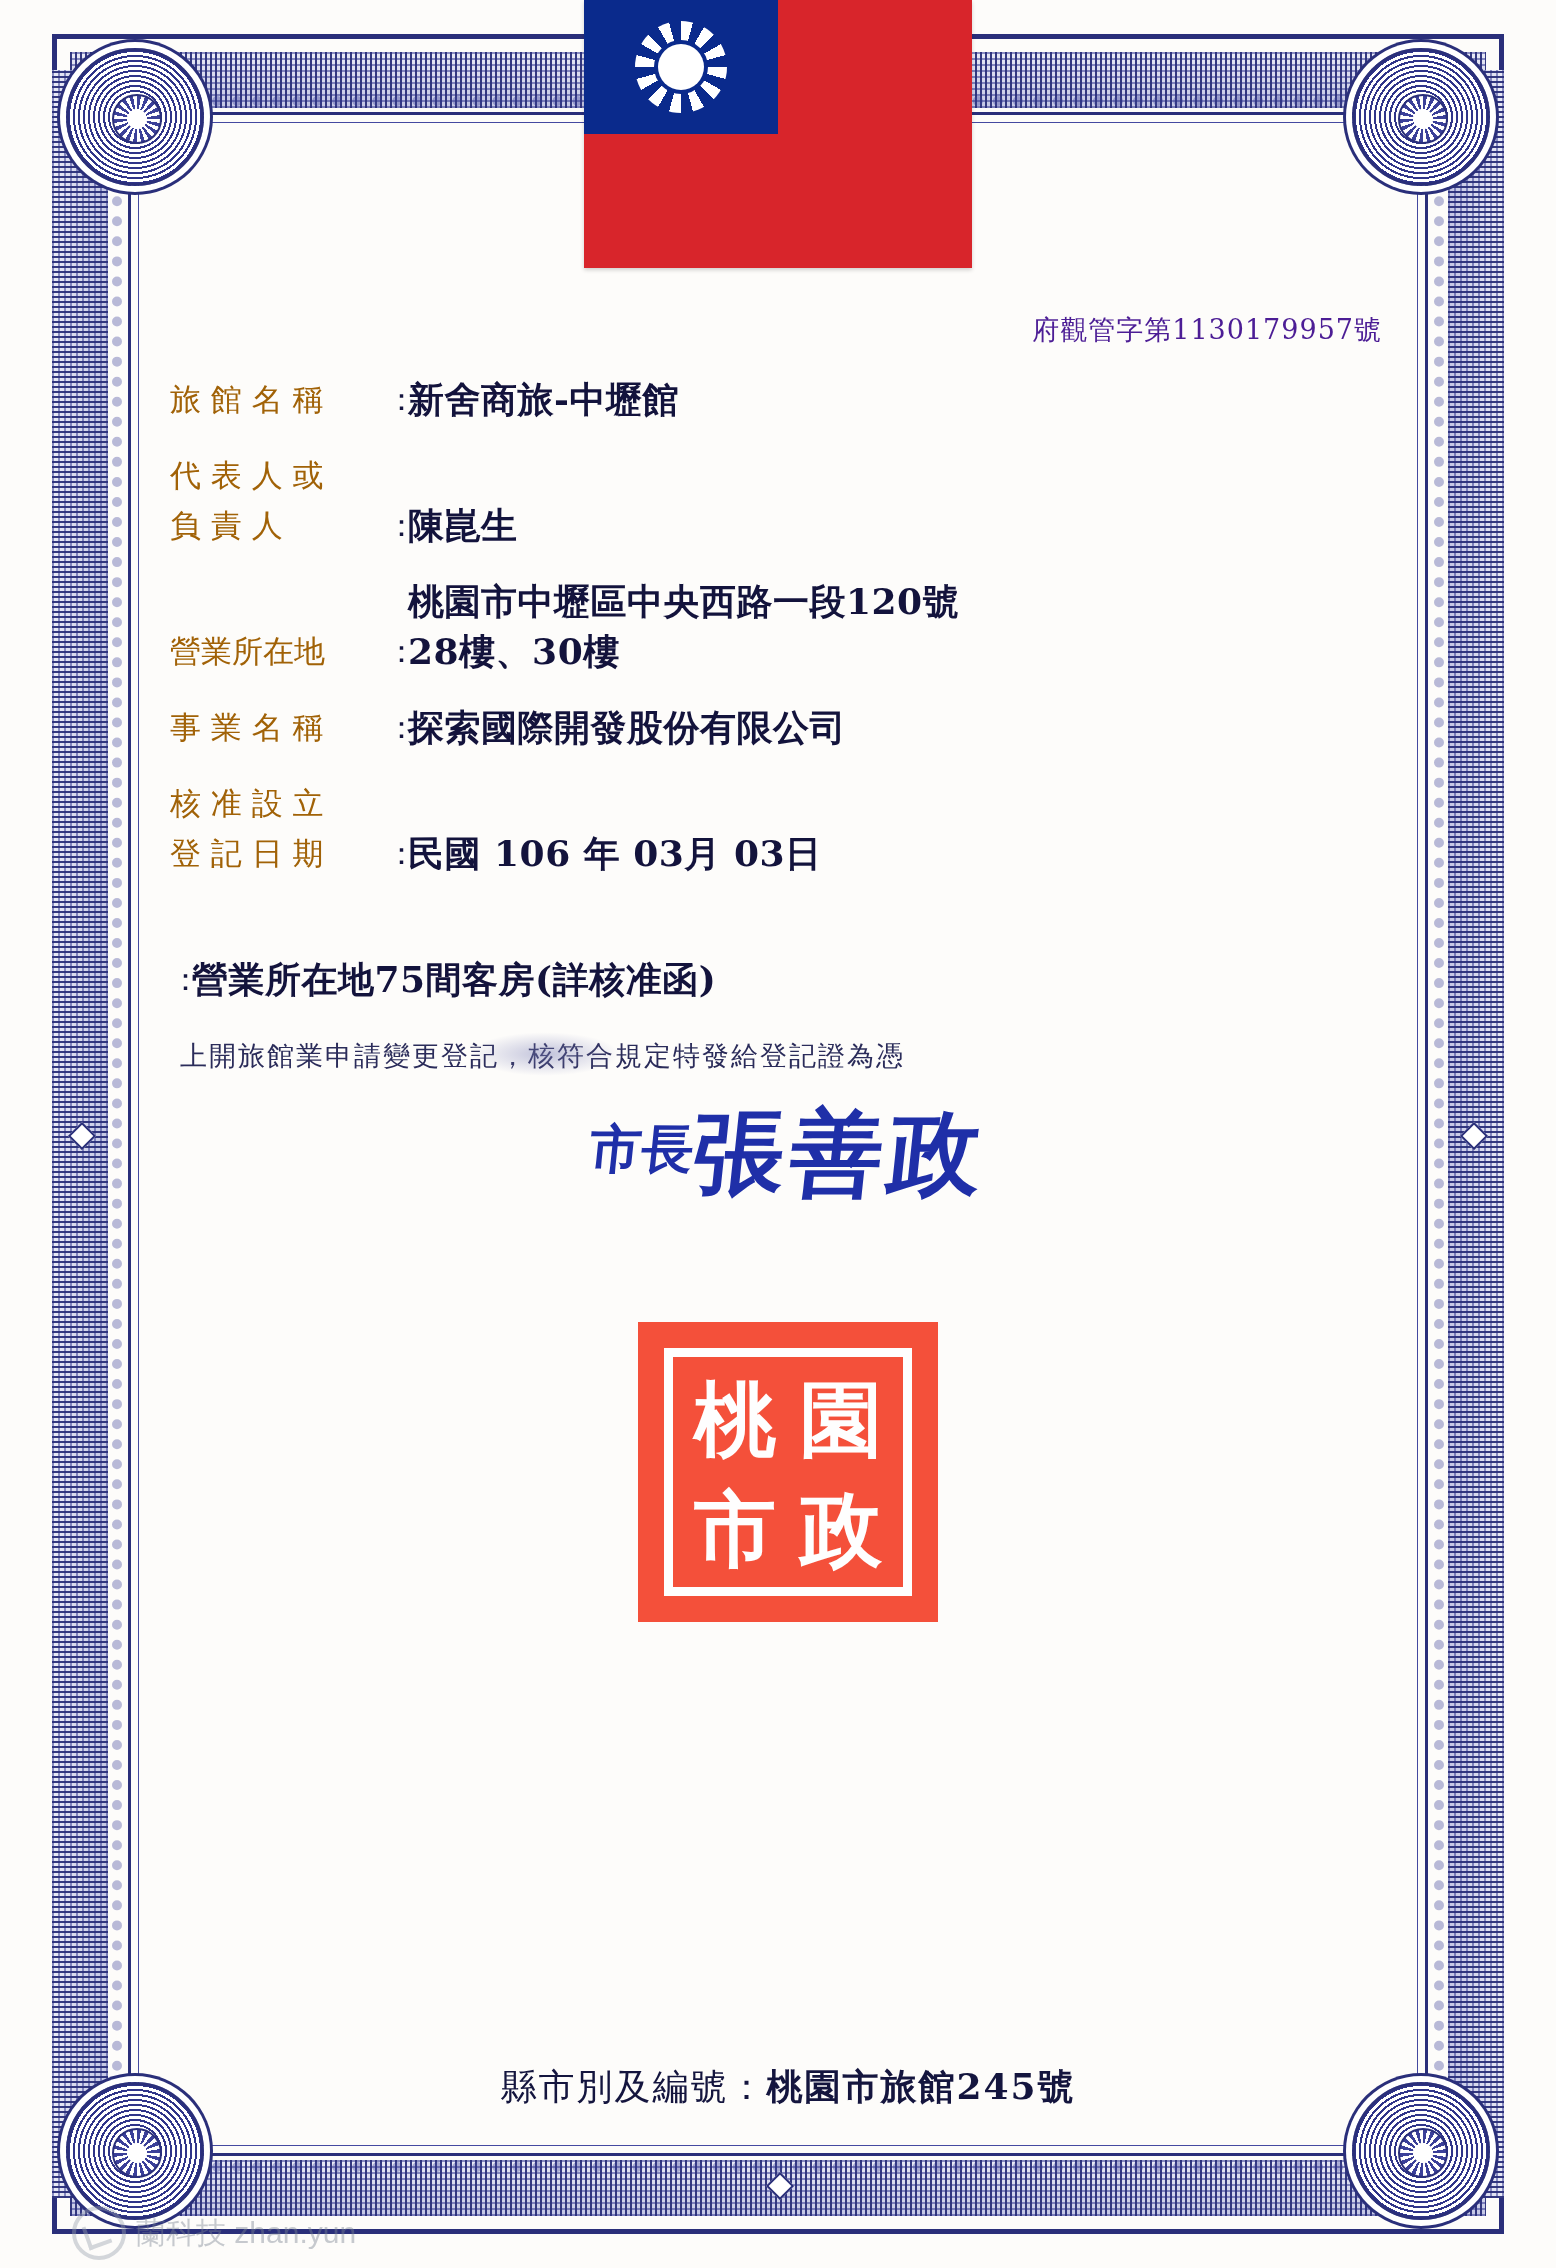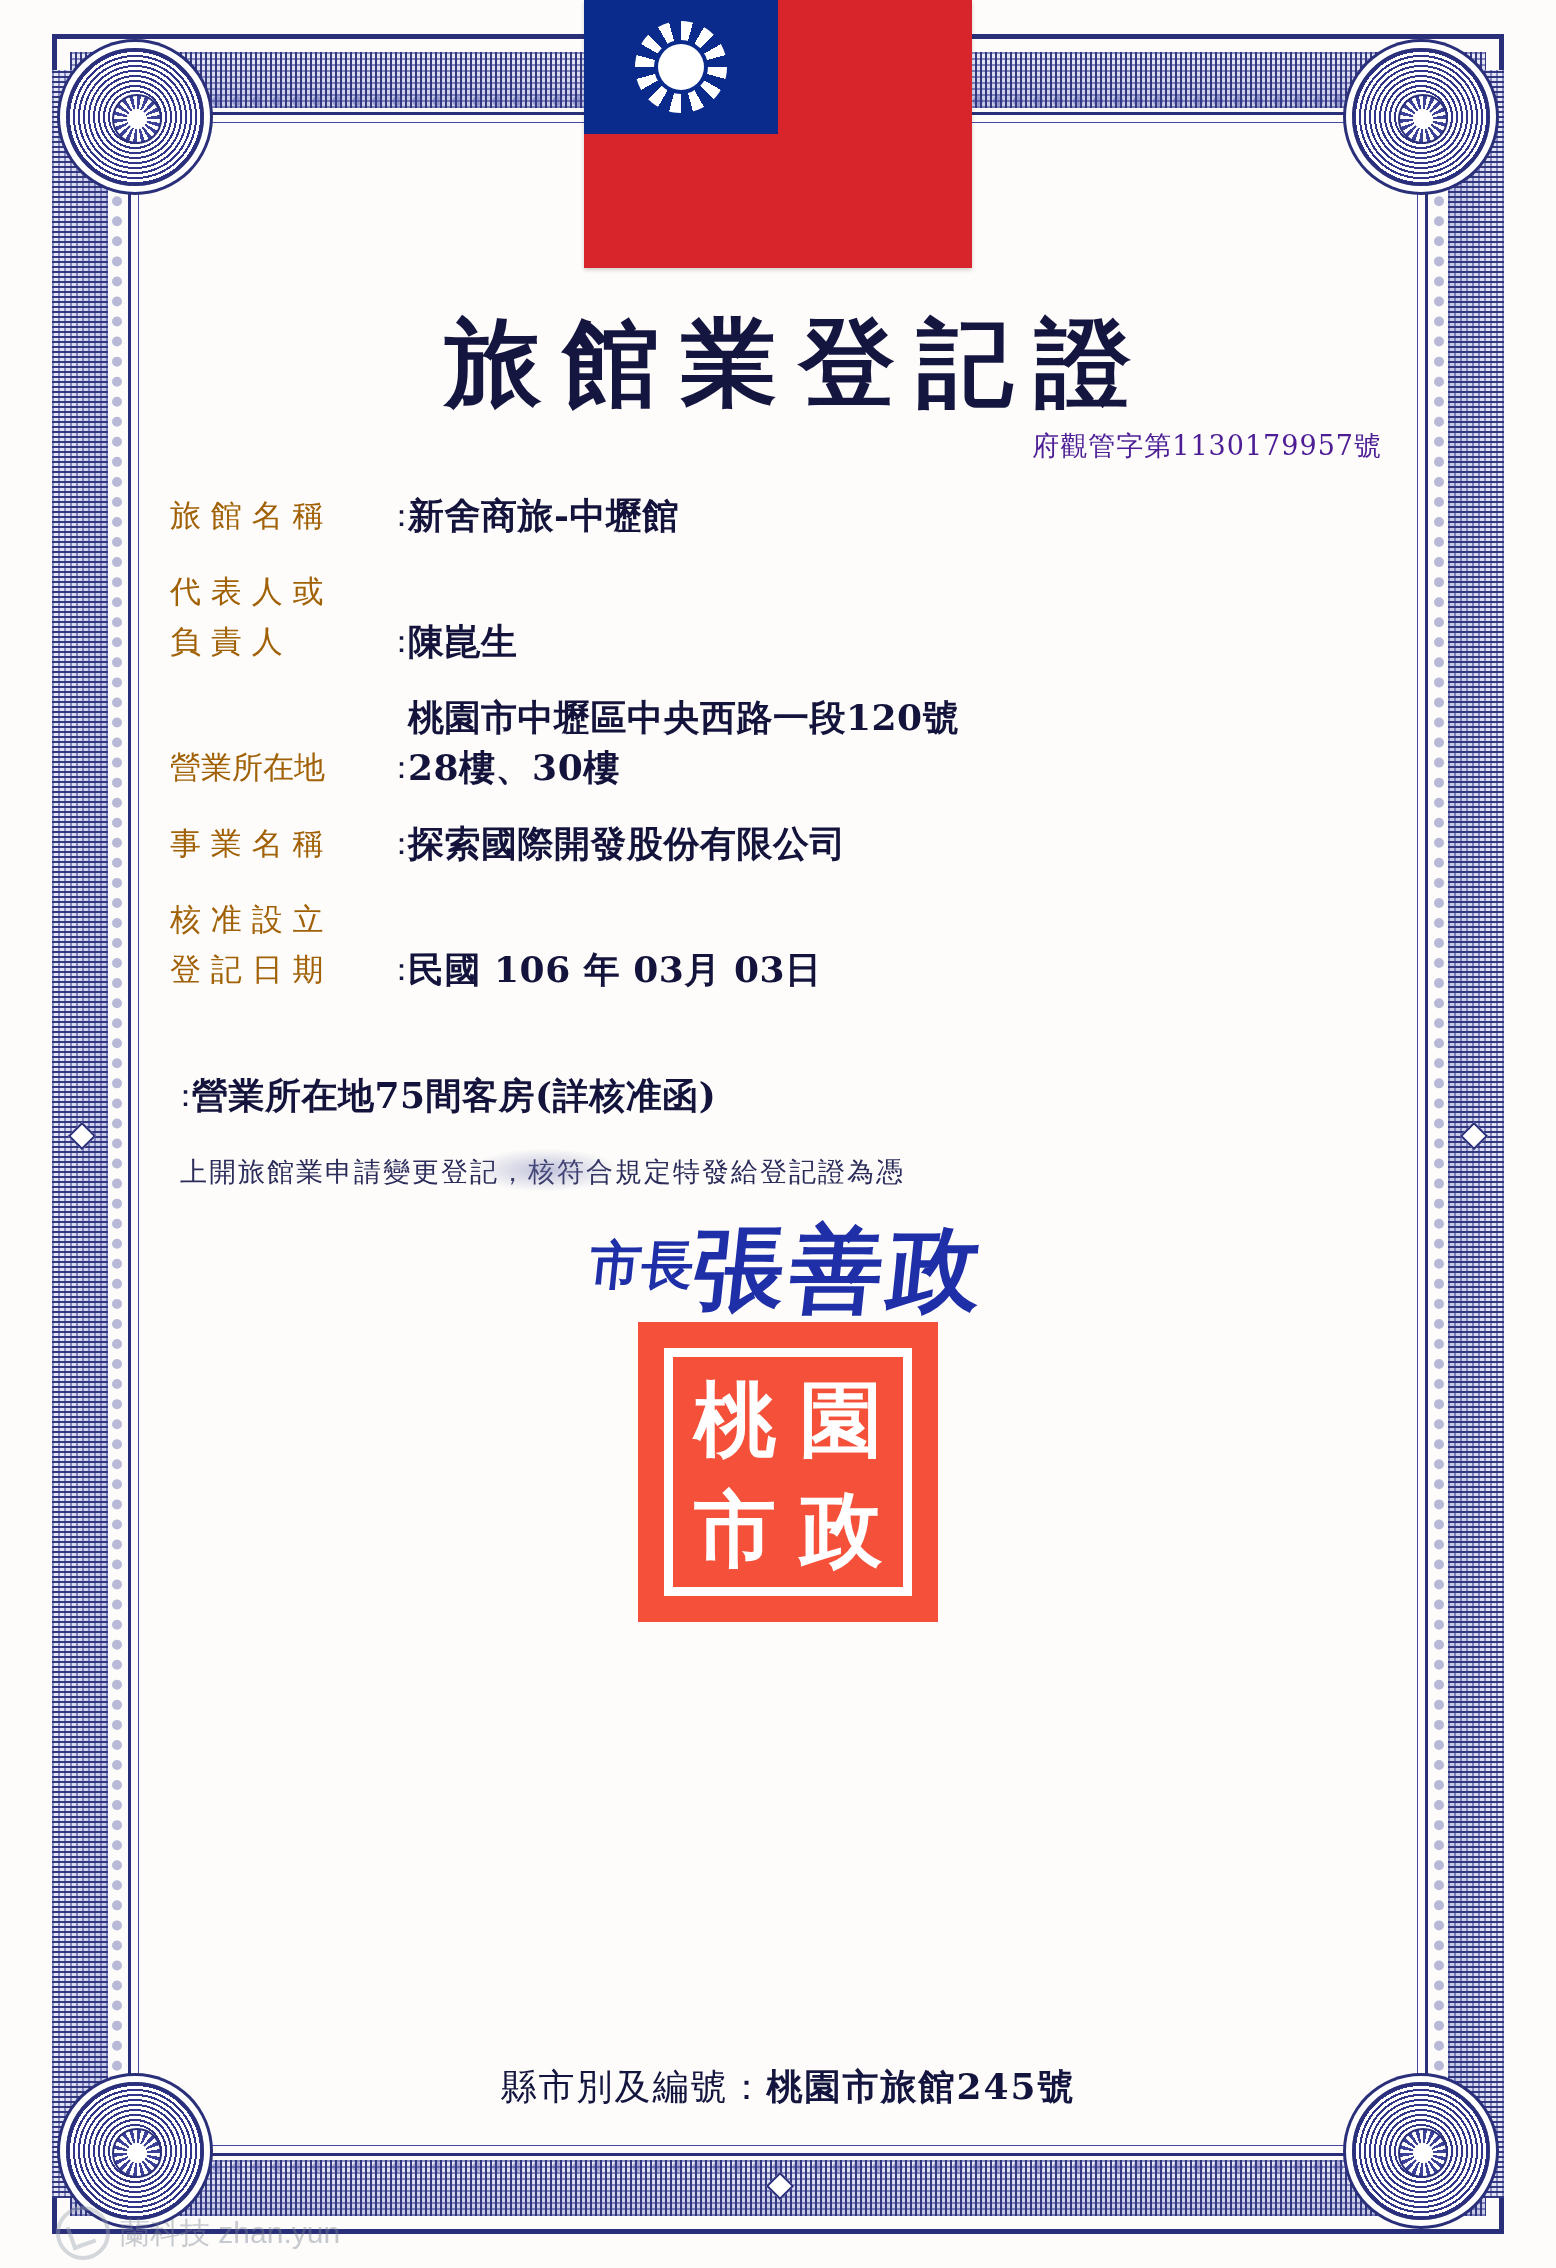--- a/index.html
+++ b/index.html
@@ -347,21 +347,21 @@
   .serial-line {
     margin-top: 18px;
     font-size: 36px;
     letter-spacing: 2px;
   }
   .serial-line .val { font-weight: 700; }
 
   
   .watermark {
     position: absolute;
-    left: 56px;
+    left: 72px;
     bottom: 8px;
     display: flex;
     align-items: center;
     gap: 10px;
     opacity: .42;
     color: #7b8592;
     font-size: 30px;
     font-family: "Liberation Sans", sans-serif;
   }
   .watermark .wm-logo {
@@ -407,21 +407,20 @@
   <div class="flag">
     <div class="canton"></div>
     <div class="sun">
       <div class="rays"></div>
       <div class="disc"></div>
     </div>
   </div>
 
   <div class="content">
 
-    <div class="title">旅館業登記證</div>
 
     <div class="doc-no">
       <span>府觀管字第</span><span>1130179957</span><span>號</span>
     </div>
 
     <div class="fields">
 
       <div class="field-row">
         <div class="f-label">旅 館 名 稱</div>
         <div class="f-colon">：</div>

